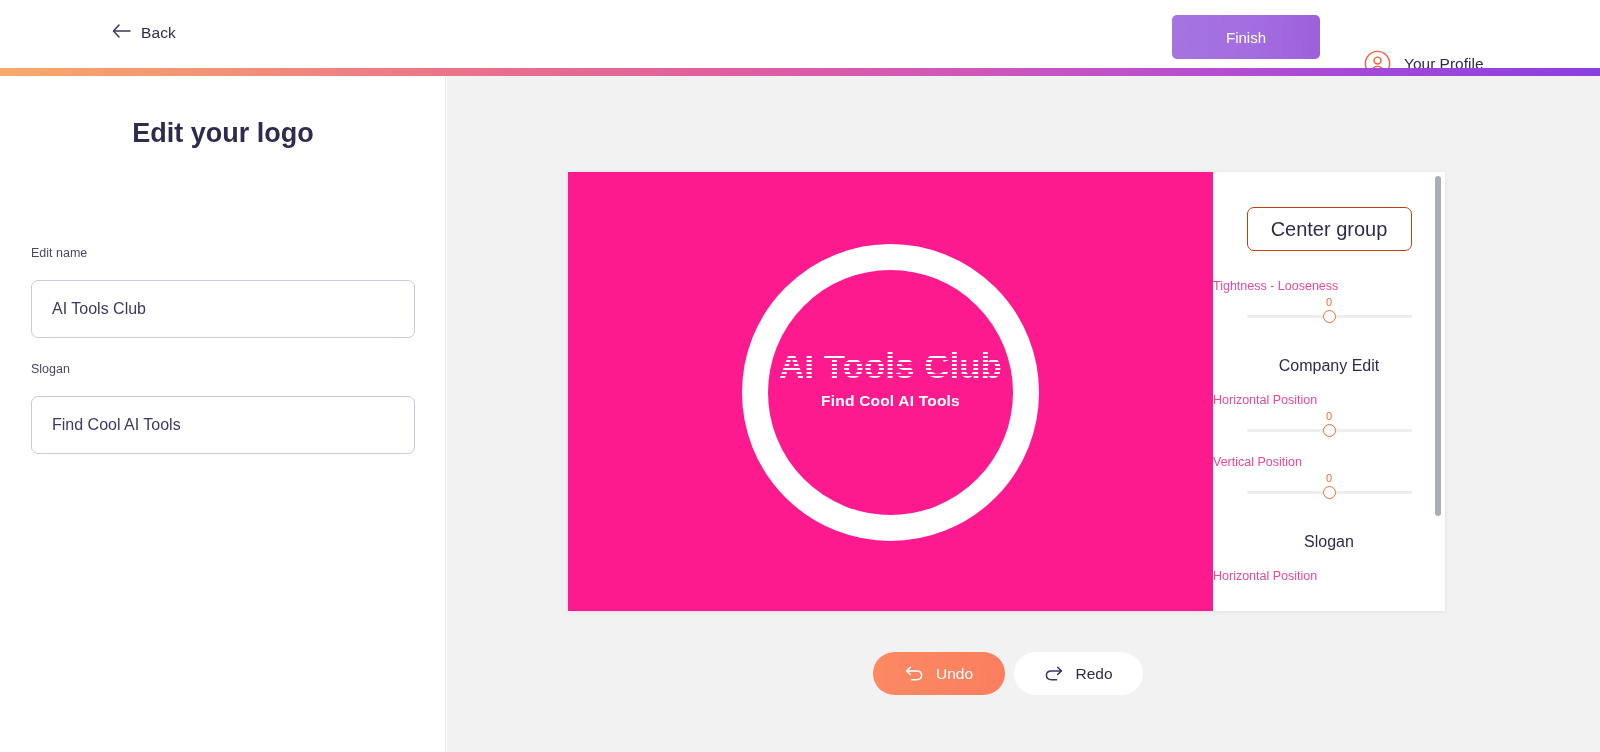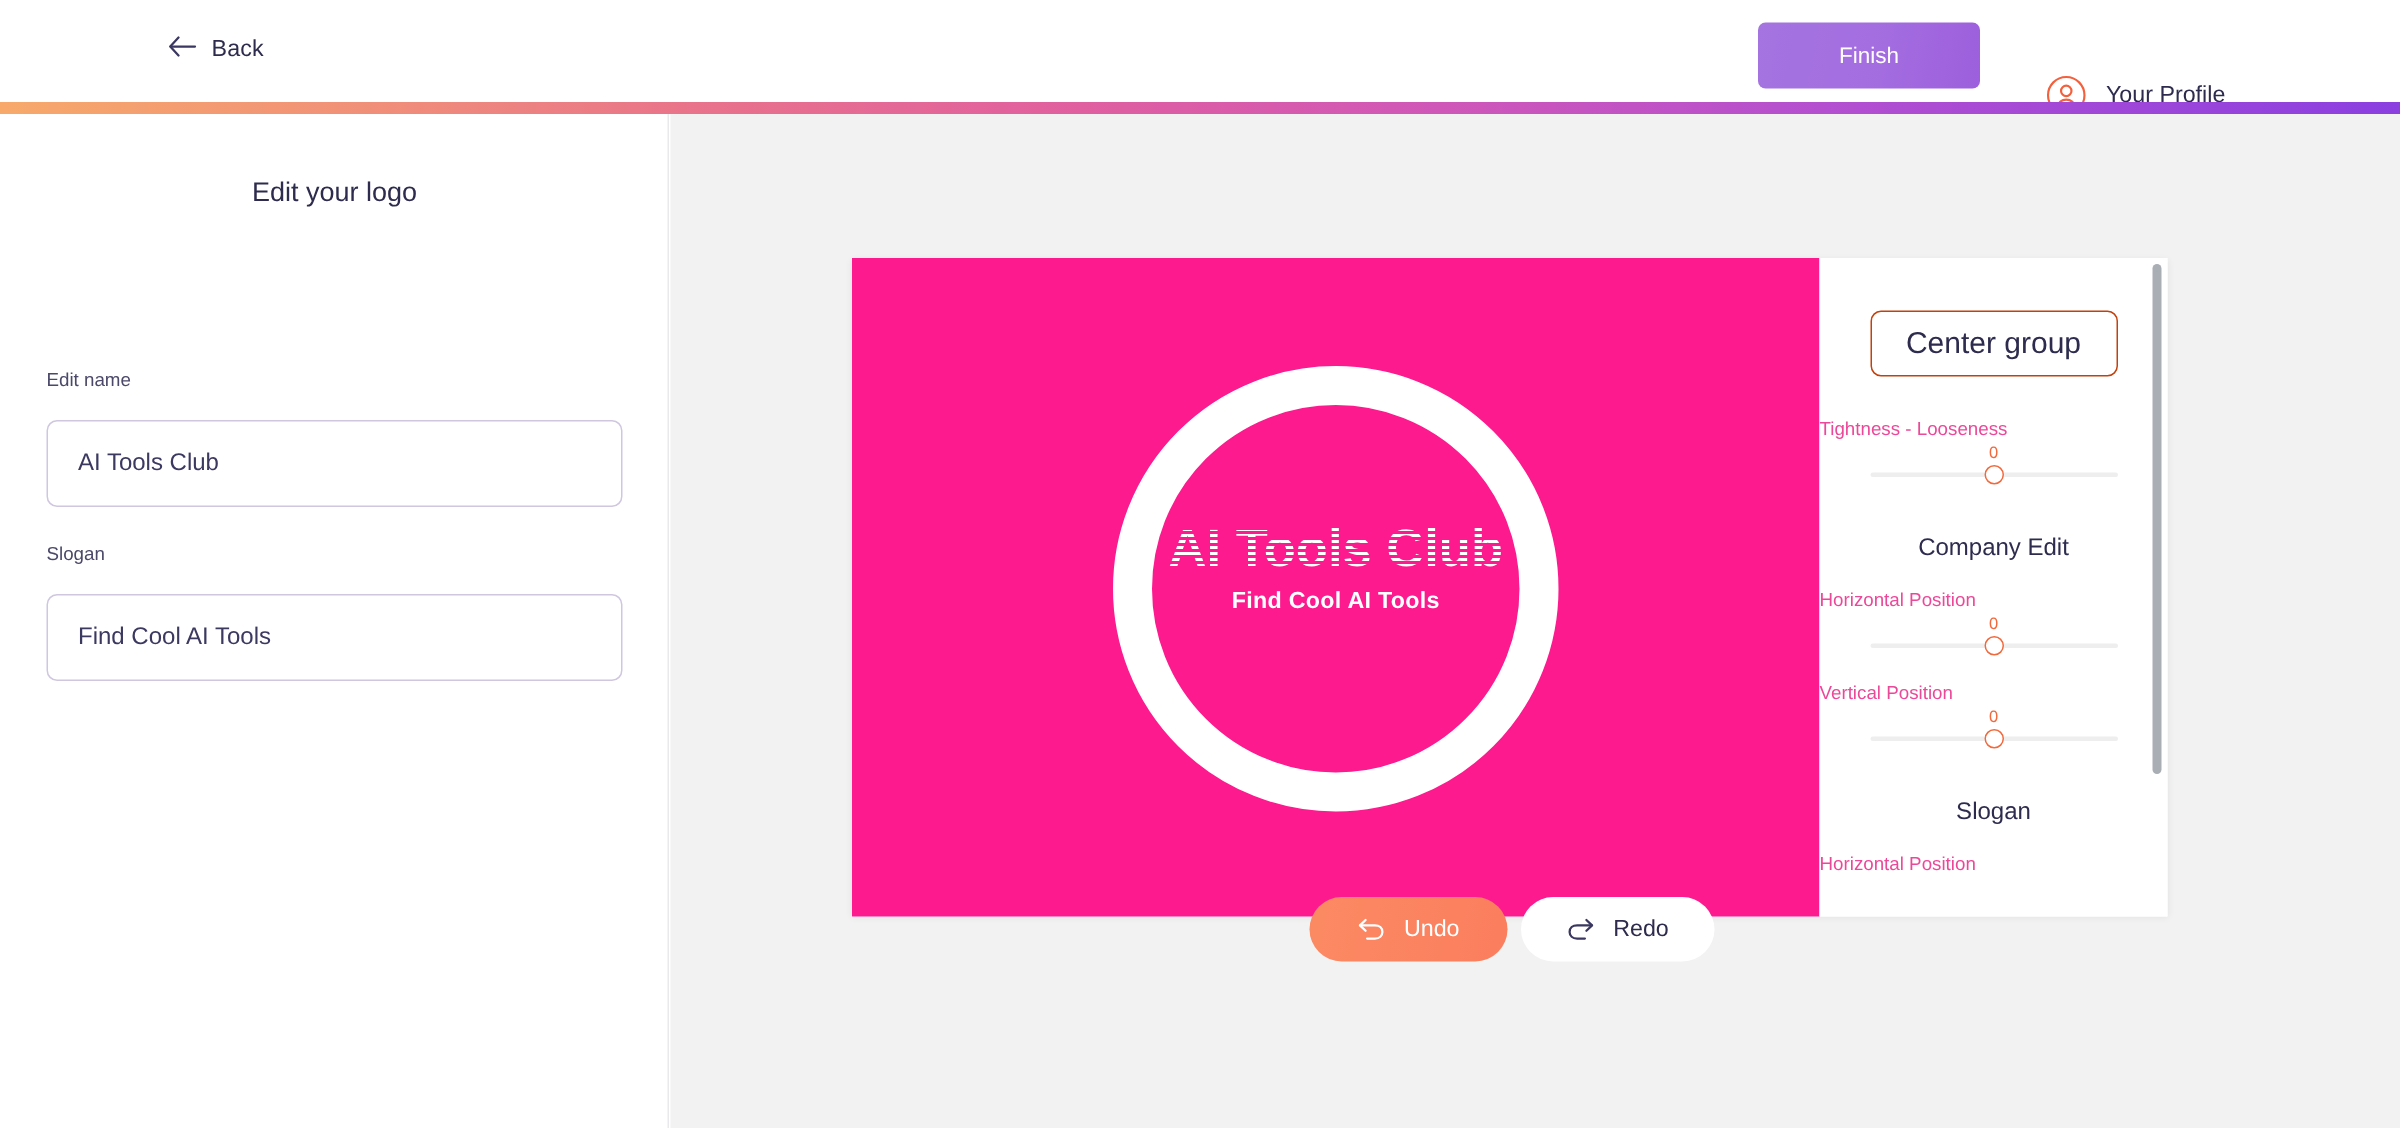--- a/index.html
+++ b/index.html
@@ -54,21 +54,21 @@
   
   .sidebar {
     position: absolute; top: 76px; left: 0;
     width: 446px; height: 676px;
     background: #ffffff;
     border-right: 1px solid #e9e9ec;
   }
   .sidebar-title {
     position: absolute; top: 42px; left: 0; width: 446px;
     text-align: center;
-    font-size: 18px; color: #2e2c4e; font-weight: 400;
+    font-size: 27px; color: #2e2c4e; font-weight: 700;
   }
   .tabs {
     position: absolute; top: 103px; left: 31px;
     display: flex; align-items: center; height: 41px;
   }
   .tab {
     font-size: 15.5px; color: #3a3760;
     display: flex; align-items: center; justify-content: center;
     height: 41px; cursor: pointer; background: none; border: none;
     font-family: "Liberation Sans", sans-serif;
@@ -198,21 +198,21 @@
   }
   .scrollbar-thumb {
     position: absolute; right: 4px; top: 4px;
     width: 6px; height: 340px;
     background: #a9aeb5; border-radius: 3px;
     cursor: pointer;
   }
 
   
   .action-row {
-    position: absolute; left: 426px; top: 522px;
+    position: absolute; left: 426px; top: 576px;
     display: flex; gap: 9px;
   }
   .undo-btn, .redo-btn {
     height: 43px; border-radius: 22px;
     display: flex; align-items: center; justify-content: center;
     gap: 12px; cursor: pointer; border: none;
     font-size: 15.5px;
     font-family: "Liberation Sans", sans-serif;
   }
   .undo-btn {

